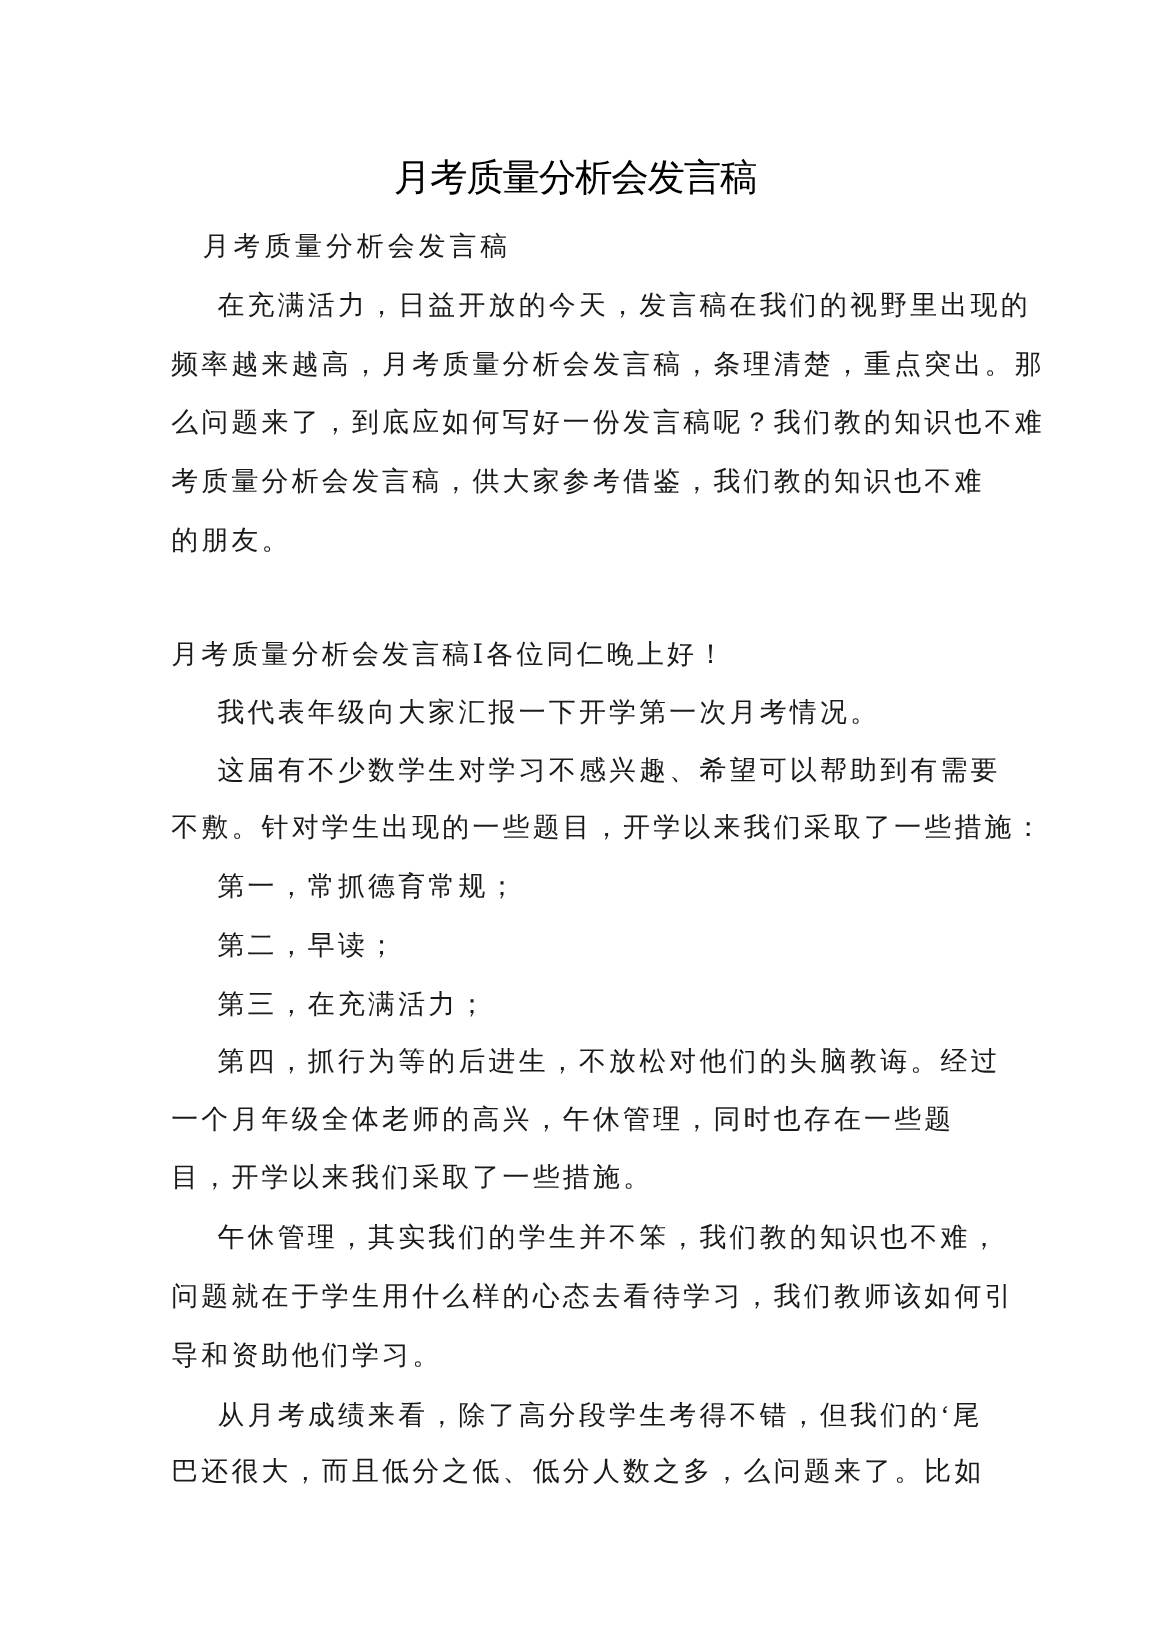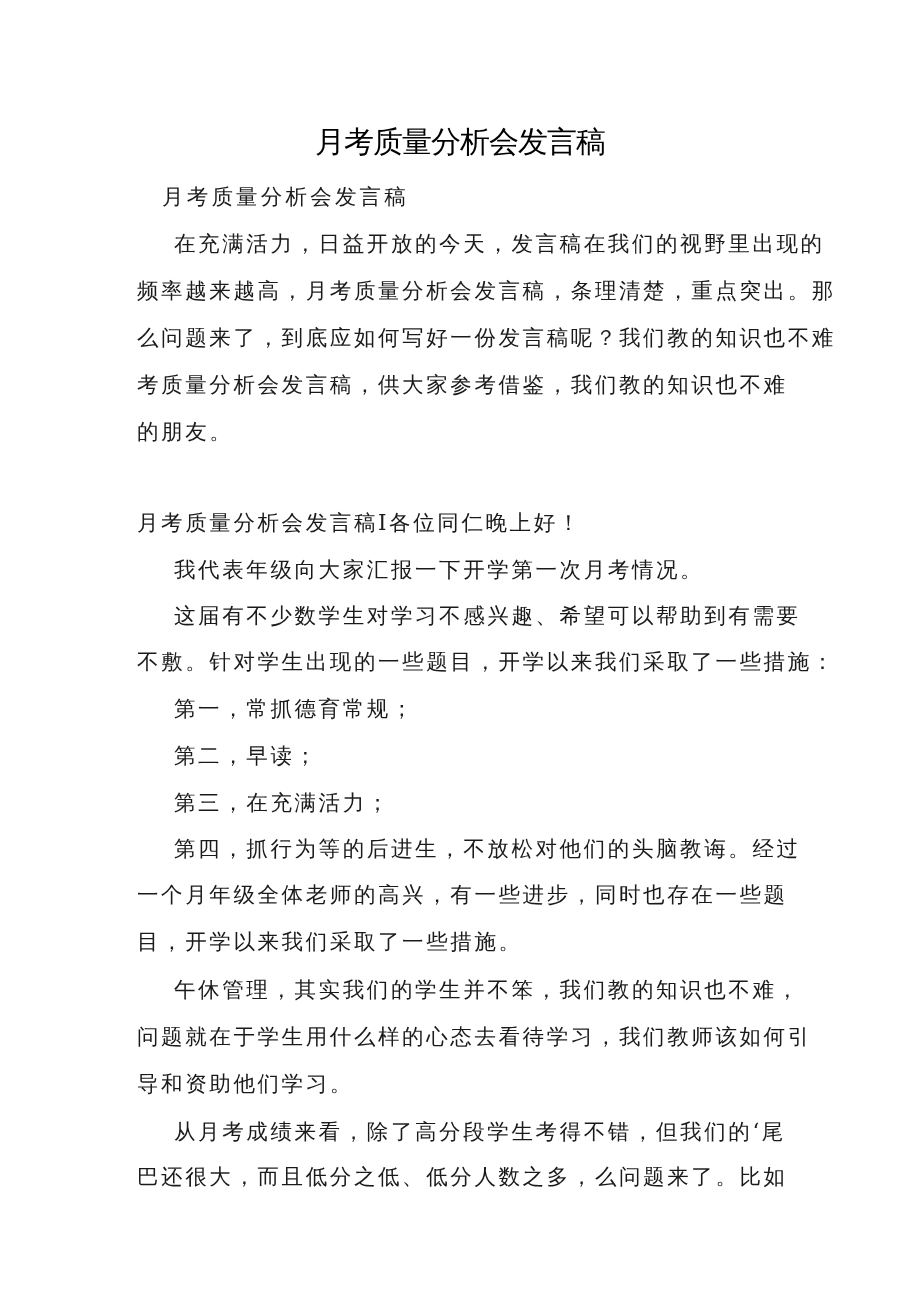--- a/index.html
+++ b/index.html
@@ -3,21 +3,21 @@
 <meta charset="utf-8">
 <style>
   html, body { margin: 0; padding: 0; background: #ffffff; }
   body { width: 920px; height: 1301px; position: relative; overflow: hidden;
          font-family: "DejaVu Serif", "Liberation Serif", serif; color: #111; }
   .title { position: absolute; top: 122px; left: 0; width: 920px; text-align: center;
            font-family: "DejaVu Sans", "Liberation Sans", sans-serif; font-size: 30px; font-weight: 500;
            letter-spacing: -1px; color: #000; }
   .line { position: absolute; left: 137px; font-size: 21.5px; letter-spacing: 2.6px;
           white-space: nowrap; color: #1a1a1a; }
-  .ind { left: 174px; }
+  .ind { left: 174px; font-family: Liberation Serif, serif; }
   .subtitle { left: 162px; letter-spacing: 3.2px; }
 </style>
 </head>
 <body>
 
 <div>
   <div class="title">月考质量分析会发言稿</div>
   <div class="line subtitle" style="top:182px">月考质量分析会发言稿</div>
 
   <div class="line ind" style="top:229px">在充满活力，日益开放的今天，发言稿在我们的视野里出现的</div>
@@ -27,20 +27,20 @@
   <div class="line" style="top:417px">的朋友。</div>
 
   <div class="line" style="top:508px">月考质量分析会发言稿I各位同仁晚上好！</div>
   <div class="line ind" style="top:555px">我代表年级向大家汇报一下开学第一次月考情况。</div>
   <div class="line ind" style="top:601px">这届有不少数学生对学习不感兴趣、希望可以帮助到有需要</div>
   <div class="line" style="top:647px">不敷。针对学生出现的一些题目，开学以来我们采取了一些措施：</div>
   <div class="line ind" style="top:694px">第一，常抓德育常规；</div>
   <div class="line ind" style="top:741px">第二，早读；</div>
   <div class="line ind" style="top:788px">第三，在充满活力；</div>
   <div class="line ind" style="top:834px">第四，抓行为等的后进生，不放松对他们的头脑教诲。经过</div>
-  <div class="line" style="top:880px">一个月年级全体老师的高兴，有一些进步，同时也存在一些题</div>
+  <div class="line" style="top:880px">一个月年级全体老师的高兴，午休管理，同时也存在一些题</div>
   <div class="line" style="top:927px">目，开学以来我们采取了一些措施。</div>
   <div class="line ind" style="top:975px">午休管理，其实我们的学生并不笨，我们教的知识也不难，</div>
   <div class="line" style="top:1022px">问题就在于学生用什么样的心态去看待学习，我们教师该如何引</div>
   <div class="line" style="top:1069px">导和资助他们学习。</div>
   <div class="line ind" style="top:1117px">从月考成绩来看，除了高分段学生考得不错，但我们的‘尾</div>
   <div class="line" style="top:1162px">巴还很大，而且低分之低、低分人数之多，么问题来了。比如</div>
 </div>
 
 </body></html>

